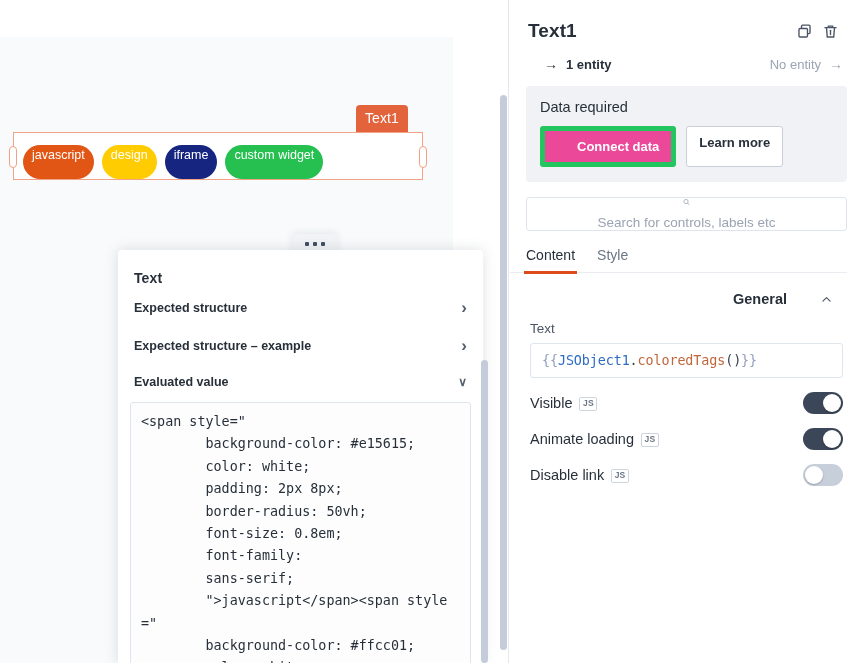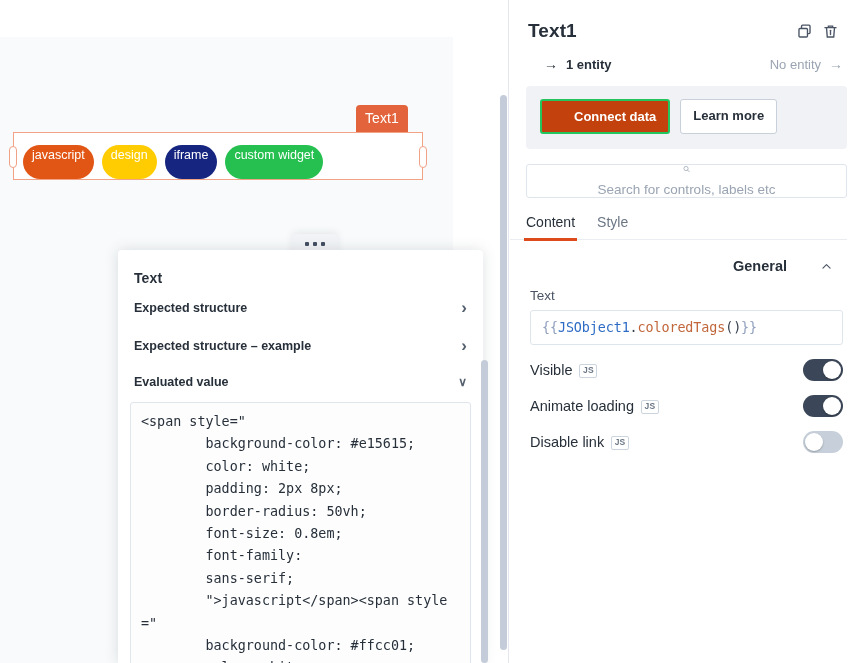--- a/index.html
+++ b/index.html
@@ -117,21 +117,21 @@
   .data-card {
     margin: 14px 16px 0 16px; background: #f0f2f5; border-radius: 4px;
     padding: 13px 14px 15px 14px;
   }
   .data-card-title { font-size: 14.5px; color: #27303a; margin-bottom: 11px; }
   .btn-row { display: flex; gap: 10px; }
   .btn {
     font-size: 13px; font-weight: 700; border-radius: 3px; padding: 8px 12px;
     cursor: pointer; white-space: nowrap; font-family: "Liberation Sans", sans-serif;
   }
-  .btn.primary { background: #c2410c; color: #fff; border: 2px solid #22c55e; padding-left: 32px; }
+  .btn.primary { background: #ec4899; color: #fff; border: 5px solid #22c55e; padding-left: 32px; }
   .btn.ghost { background: #fff; color: #27303a; border: 1px solid #c9d0da; }
 
   .search-box {
     margin: 15px 16px 0 16px; height: 34px;
     border: 1px solid #dfe5ec; border-radius: 3px;
     display: flex; align-items: center; gap: 9px; padding: 0 11px; flex-direction: column;
   }
   .search-txt { font-size: 13.5px; color: #9aa4b2; }
 
   .tabs { margin: 16px 16px 0 0; border-bottom: 1px solid #e9edf2; padding: 0 16px; display: flex; gap: 22px; }
@@ -285,20 +285,21 @@
         <span class="arrow">→</span>
         <span>1 entity</span>
       </div>
       <div class="nav-right">
         <span>No entity</span>
         <span class="arrow">→</span>
       </div>
     </div>
 
     <div class="data-card">
+      <div class="data-card-title">Data required</div>
       <div class="btn-row">
         <div class="btn primary">Connect data</div>
         <div class="btn ghost">Learn more</div>
       </div>
     </div>
 
     <div class="search-box">
       <svg width="15" height="15" viewBox="0 0 20 20">
         <circle cx="8.8" cy="8.8" r="5.3" fill="none" stroke="#8b95a4" stroke-width="1.6"></circle>
         <path d="M12.8 12.8l4 4" stroke="#8b95a4" stroke-width="1.6" stroke-linecap="round"></path>

